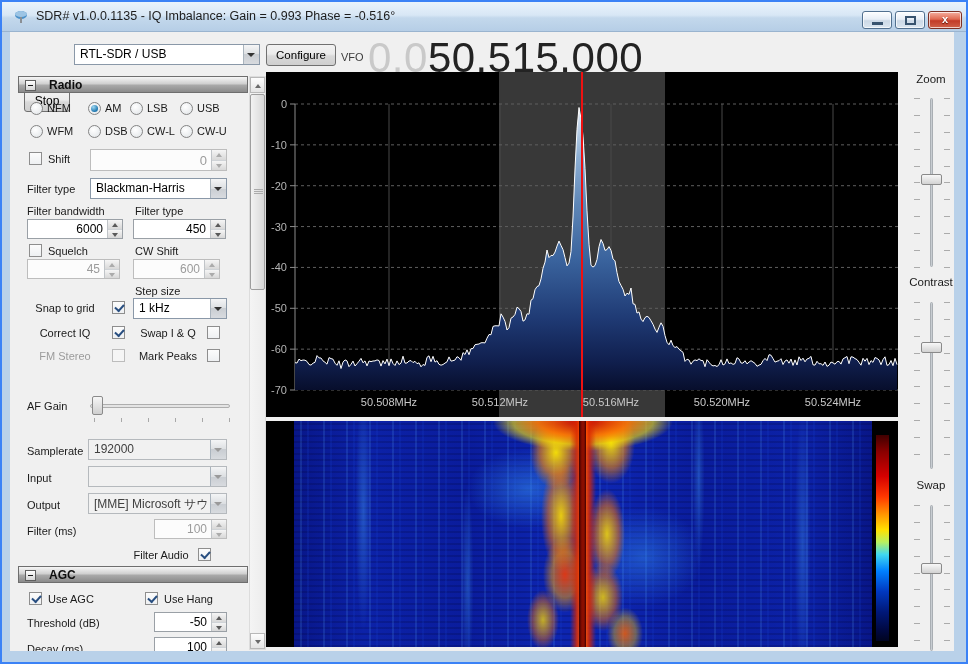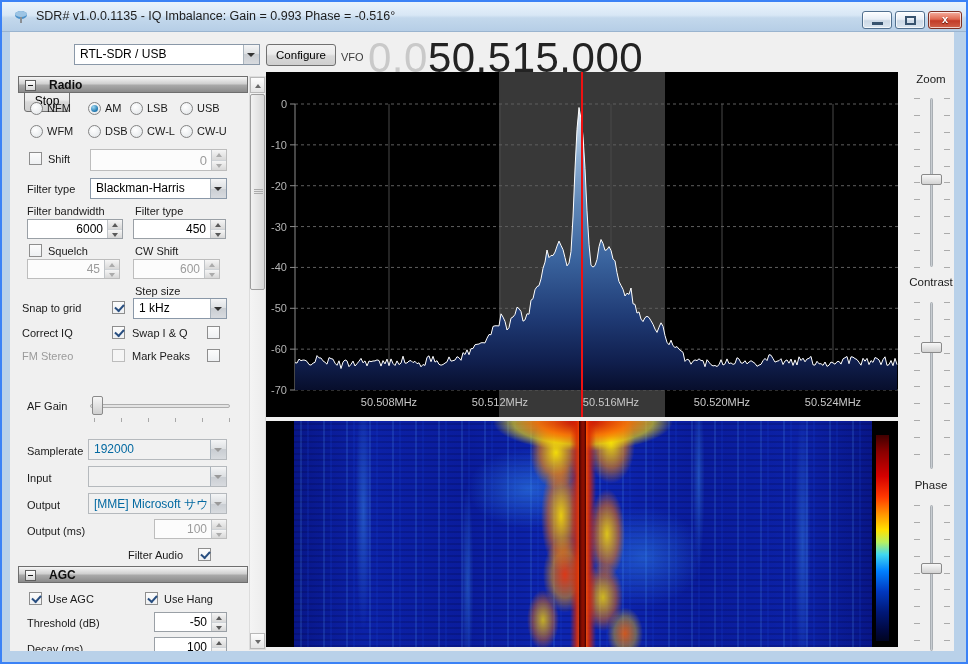--- a/index.html
+++ b/index.html
@@ -23,21 +23,21 @@
   #client{position:absolute;left:8px;top:30px;width:944px;height:619px;background:#f0f0f0;overflow:hidden;}
   .btn{position:absolute;height:22px;border:1px solid #707070;border-radius:3px;
     background:linear-gradient(180deg,#f2f2f2 0%,#ebebeb 45%,#d9d9d9 55%,#cfcfcf 100%);
     font-size:12px;color:#000;text-align:center;line-height:20px;}
   .combo{position:absolute;height:21px;border:1px solid #8a98a8;background:#fff;}
   .combo .ct{position:absolute;left:5px;top:2px;right:18px;font-size:12px;color:#000;white-space:nowrap;overflow:hidden;}
   .combo .cb-btn{position:absolute;right:0;top:0;width:16px;height:100%;
     background:linear-gradient(180deg,#f4f5f6,#dcdfe2 50%,#c9cdd2 50%,#d8dbdf);border-left:1px solid #aab4bd;}
   .combo .arr{position:absolute;right:4px;top:8px;width:0;height:0;border-left:4px solid transparent;border-right:4px solid transparent;border-top:4px solid #333;}
   .combo.dis{background:#f1f1f1;border-color:#b5b9bd;}
-  .combo.dis .ct{color:#0369a1;}
+  .combo.dis .ct{color:#404040;}
   .combo.dis .arr{border-top-color:#9a9a9a;}
   .numbox{position:absolute;height:20px;border:1px solid #9aa0a6;background:#fff;font-size:12px;}
   .numbox .val{position:absolute;right:19px;top:2px;font-size:12px;color:#000;}
   .numbox.dis{border-color:#bdbdbd;background:#fcfcfc;}
   .numbox.dis .val{color:#9b9b9b;}
   .spin{position:absolute;right:0;top:0;width:15px;height:100%;border-left:1px solid #c0c4c8;}
   .spin i{position:absolute;left:0;width:100%;height:50%;background:linear-gradient(180deg,#f5f5f5,#d8d8d8);}
   .spin .su{top:0;} .spin .sd{bottom:0;border-top:1px solid #cfd3d7;}
   .spin .su::after{content:"";position:absolute;left:4px;top:3px;border-left:3px solid transparent;border-right:3px solid transparent;border-bottom:4px solid #5a5a5a;}
   .spin .sd::after{content:"";position:absolute;left:4px;top:3px;border-left:3px solid transparent;border-right:3px solid transparent;border-top:4px solid #5a5a5a;}
@@ -46,21 +46,21 @@
   
   #shift-box{font-size:13px;} #shift-box .val{top:3px;font-size:13px;}
   
   .phead{position:absolute;width:230px;height:17px;border:1px solid #6e6e6e;
     background:linear-gradient(180deg,#f6f6f6 0%,#d0d0d0 45%,#a9a9a9 55%,#8b8b8b 100%);}
   .phead .ttl{position:absolute;left:30px;top:1px;font-size:12px;font-weight:bold;color:#0d0d0d;}
   .phead .colbox{position:absolute;left:6px;top:3px;width:11px;height:11px;border:1px solid #5f5f5f;background:linear-gradient(180deg,#fefefe,#d6d6d6);}
   .phead .colbox::after{content:"";position:absolute;left:2px;top:4px;width:5px;height:1px;background:#1a1a1a;}
   .lbl{position:absolute;font-size:11px;color:#1a1a1a;white-space:nowrap;}
   .lbl.dim{color:#9b9b9b;}
-  .lbl.r{text-align:left;}
+  .lbl.r{text-align:center;}
   
   .cb{position:absolute;width:13px;height:13px;border:1px solid #8e8e8e;background:linear-gradient(180deg,#fcfcfc,#eef0f2);}
   .cb.checked::after{content:"";position:absolute;left:2px;top:2px;width:7px;height:4px;border-left:2px solid #284e80;border-bottom:2px solid #284e80;transform:rotate(-48deg);}
   .cb.dis{border-color:#bcbcbc;background:#f5f5f5;}
   .radio{position:absolute;width:13px;height:13px;border:1px solid #848484;border-radius:50%;background:radial-gradient(circle at 40% 35%,#ffffff,#dfe3e6);}
   .radio.checked::after{content:"";position:absolute;left:2px;top:2px;width:7px;height:7px;border-radius:50%;background:radial-gradient(circle at 35% 30%,#9fd8f2,#1d76ae 70%);}
   .mode{position:absolute;height:14px;}
   .mode .ml{position:absolute;left:17px;top:0;font-size:11px;color:#1a1a1a;white-space:nowrap;}
   .mode .radio{left:0;top:0;}
   
@@ -281,21 +281,21 @@
           <i class="arr"></i>
         </span>
     </div>
     <span class="lbl" style="left:17px;top:467px;">Output</span>
     <div class="combo dis" style="left:78px;top:461px;width:139px;">
       <span class="ct">[MME] Microsoft サウ</span>
       <span class="cb-btn">
           <i class="arr"></i>
         </span>
     </div>
-    <span class="lbl" style="left:17px;top:493px;">Output (ms)</span>
+    <span class="lbl" style="left:17px;top:493px;">Filter (ms)</span>
     <div class="numbox dis" style="left:144px;top:487px;width:73px;">
       <span class="val">100</span>
       <span class="spin">
           <i class="su"></i>
           <i class="sd"></i>
         </span>
     </div>
     <span class="lbl r" style="left:118px;top:517px;width:66px;">Filter Audio</span>
     <span class="cb checked" style="left:188px;top:516px;"></span>
 
@@ -401,19 +401,19 @@
     <div class="vticks" style="left:934px;top:66px;height:170px;"></div>
     <div class="vtrack" style="left:920px;top:66px;height:169px;"></div>
     <div class="vthumb" style="left:911px;top:142px;"></div>
 
     <span class="vlabel" style="left:891px;top:244px;">Contrast</span>
     <div class="vticks" style="left:904px;top:270px;height:168px;"></div>
     <div class="vticks" style="left:934px;top:270px;height:168px;"></div>
     <div class="vtrack" style="left:920px;top:270px;height:167px;"></div>
     <div class="vthumb" style="left:911px;top:310px;"></div>
 
-    <span class="vlabel" style="left:891px;top:447px;">Phase</span>
+    <span class="vlabel" style="left:891px;top:447px;">Swap</span>
     <div class="vticks" style="left:904px;top:473px;height:146px;"></div>
     <div class="vticks" style="left:934px;top:473px;height:146px;"></div>
     <div class="vtrack" style="left:920px;top:473px;height:146px;"></div>
     <div class="vthumb" style="left:911px;top:531px;"></div>
   </div>
 </div>
 
 </body></html>

